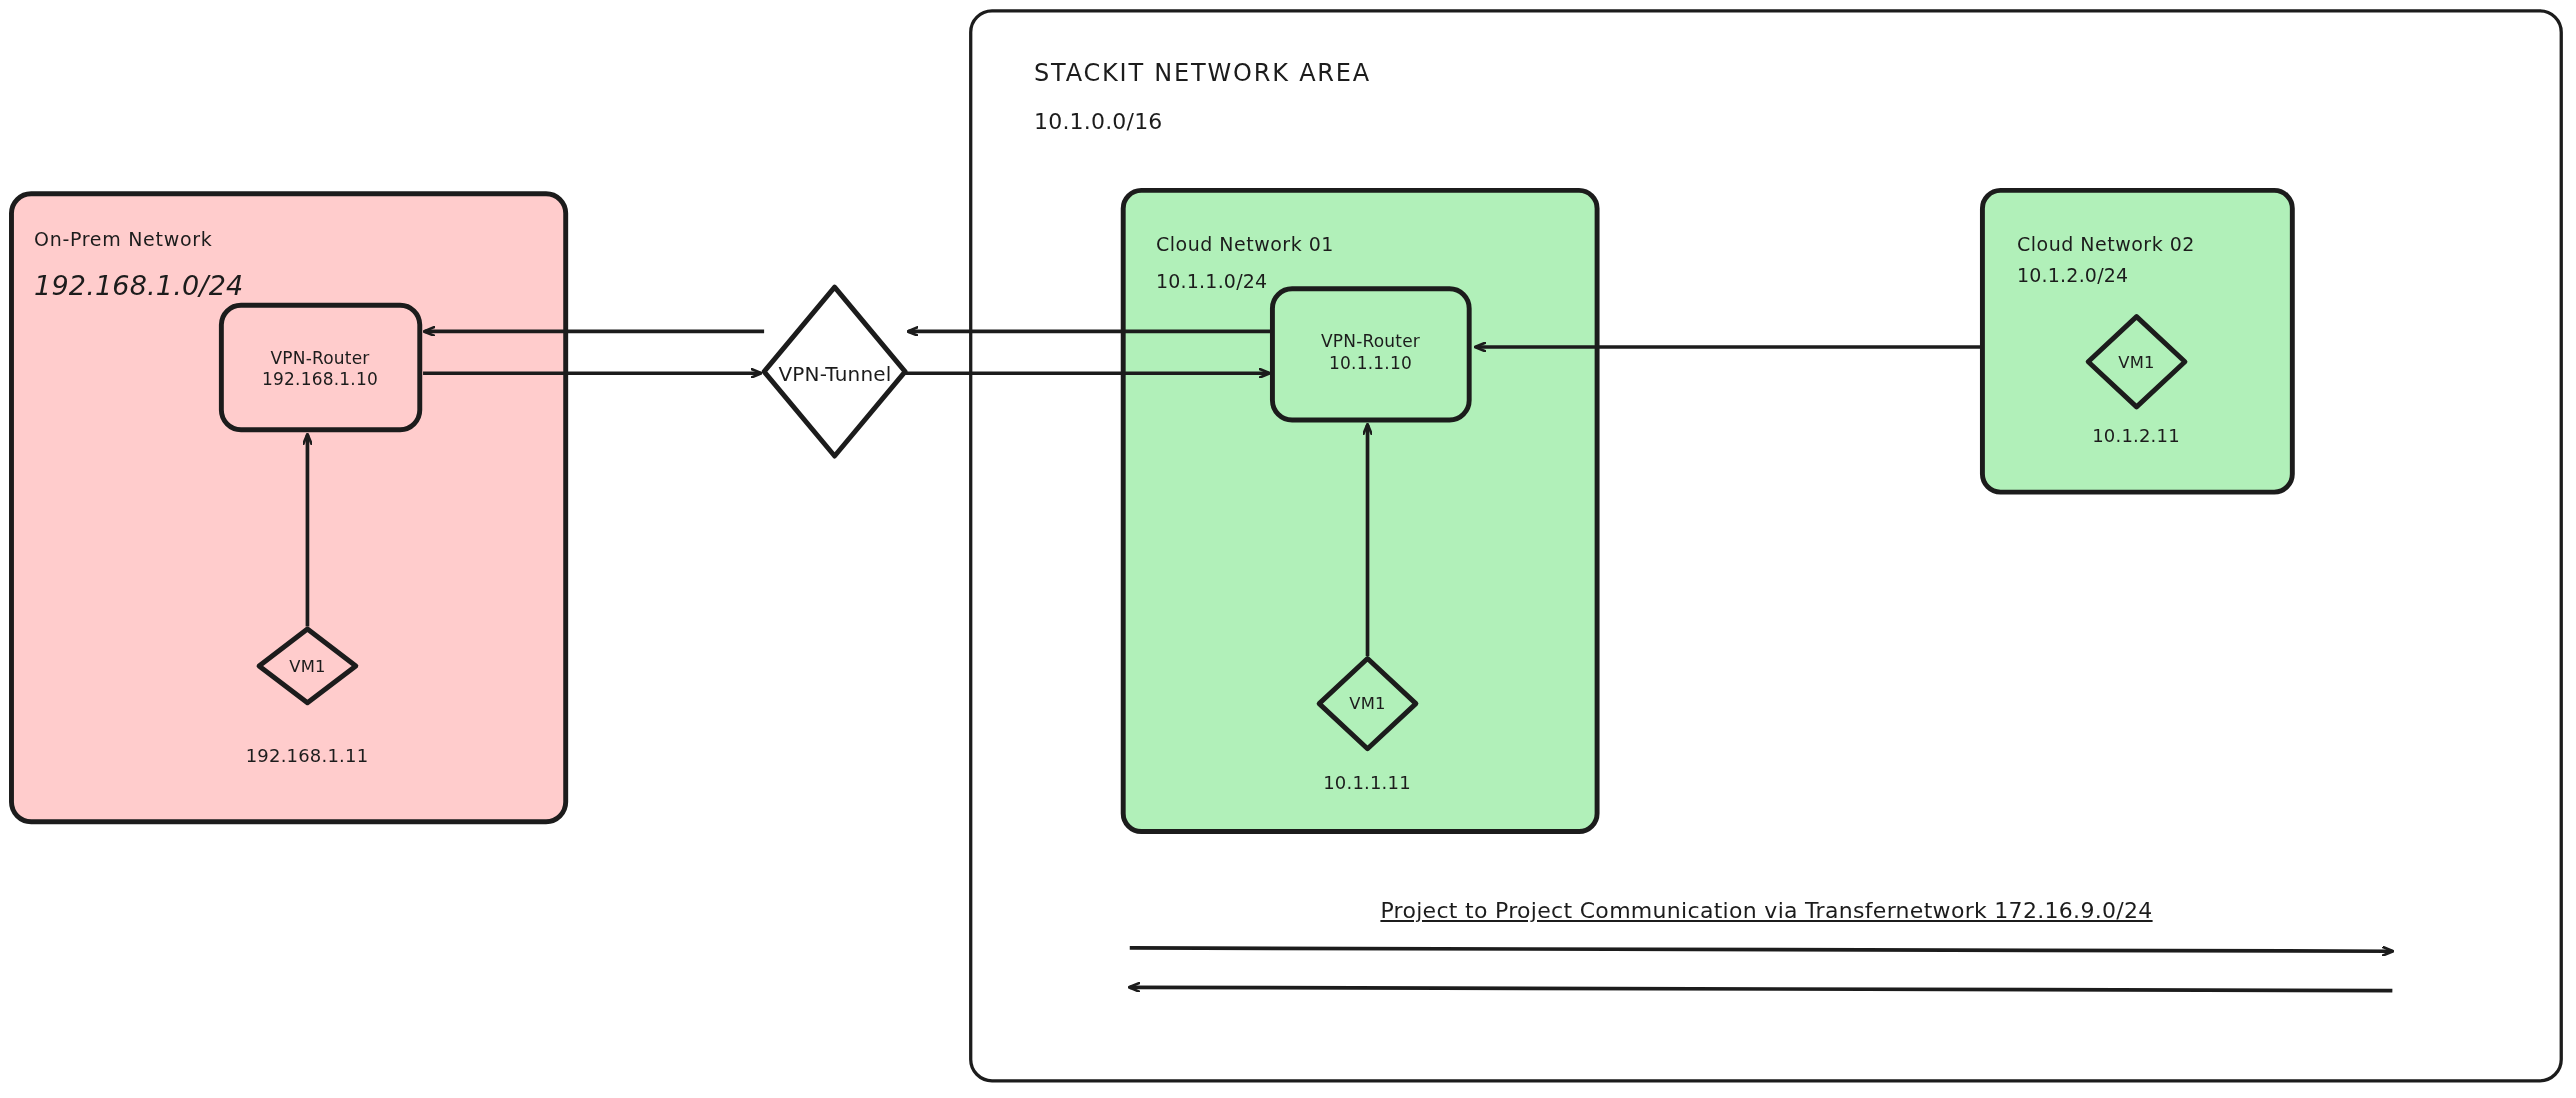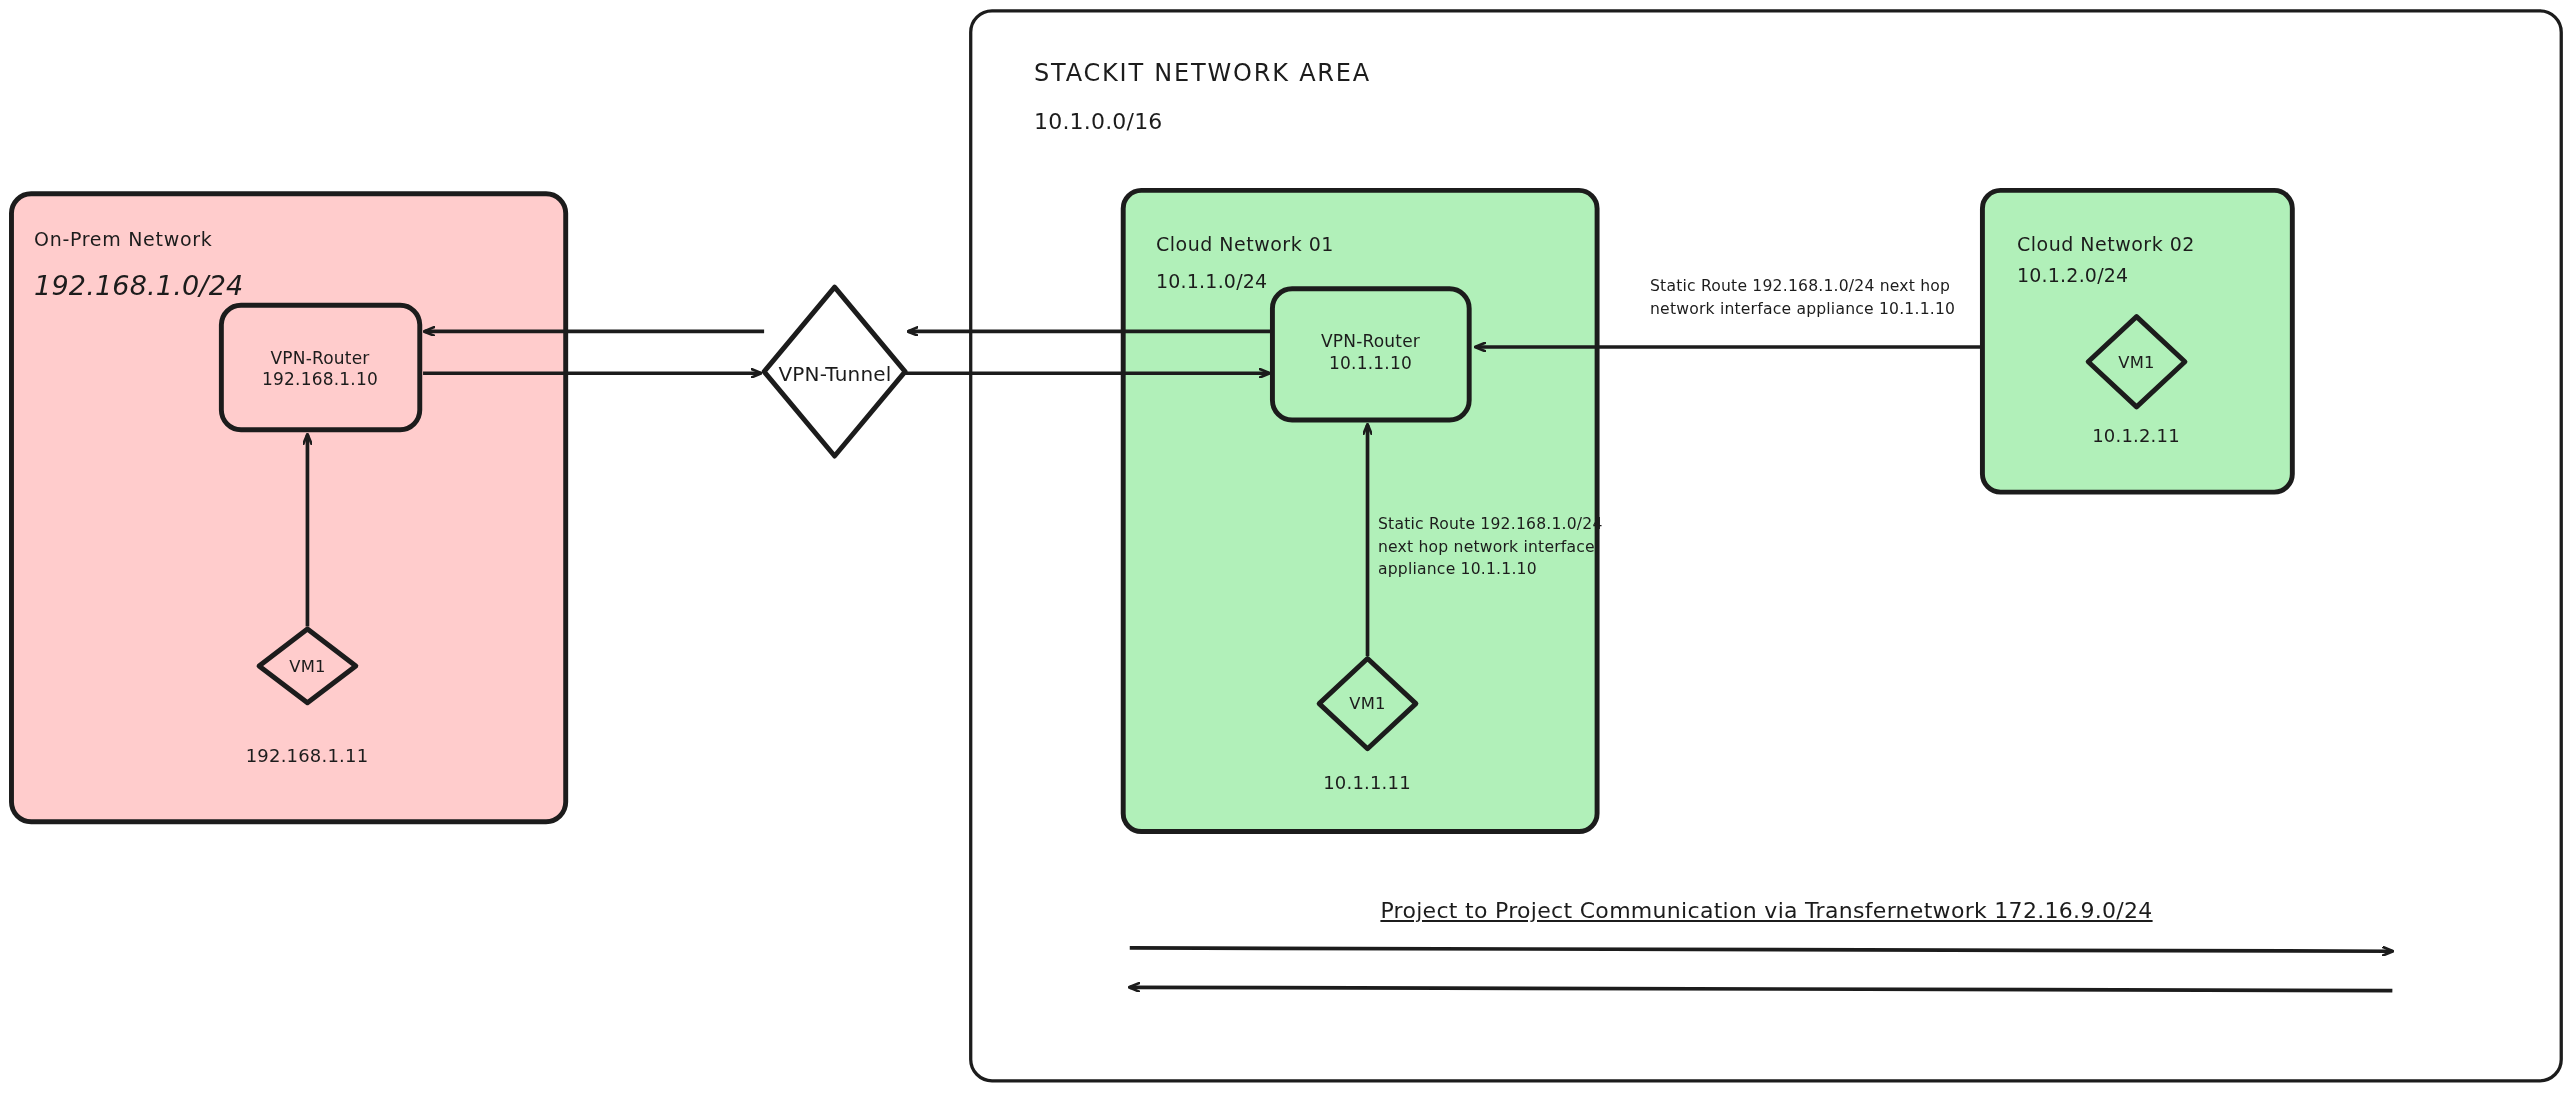--- a/index.html
+++ b/index.html
@@ -107,29 +107,24 @@
 
   <div class="lbl t-area-title" style="left:1034px; top:58px;">STACKIT NETWORK AREA</div>
   <div class="lbl t-area-cidr" style="left:1034px; top:108px;">10.1.0.0/16</div>
 
   <div class="lbl t-net-title" style="left:1156px; top:233px;">Cloud Network 01</div>
   <div class="lbl t-net-cidr" style="left:1156px; top:270px;">10.1.1.0/24</div>
 
   <div class="lbl t-node" style="left:1272px; top:331px; width:197px;">VPN-Router</div>
   <div class="lbl t-node" style="left:1272px; top:353px; width:197px;">10.1.1.10</div>
 
-  <div class="lbl t-route" style="left:1378px; top:513px;">Static Route 192.168.1.0/24
-next hop network interface
-appliance 10.1.1.10</div>
 
   <div class="lbl t-node-sm" style="left:1319px; top:694px; width:97px;">VM1</div>
   <div class="lbl t-ip" style="left:1277px; top:772px; width:180px; text-align:center;">10.1.1.11</div>
 
-  <div class="lbl t-route" style="left:1650px; top:275px;">Static Route 192.168.1.0/24 next hop
-network interface appliance 10.1.1.10</div>
 
   <div class="lbl t-net-title" style="left:2017px; top:233px;">Cloud Network 02</div>
   <div class="lbl t-net-cidr" style="left:2017px; top:264px;">10.1.2.0/24</div>
 
   <div class="lbl t-node-sm" style="left:2088px; top:353px; width:97px;">VM1</div>
   <div class="lbl t-ip" style="left:2046px; top:425px; width:180px; text-align:center;">10.1.2.11</div>
 
   <div class="lbl t-bottom" style="left:971px; top:897px; width:1591px; text-align:center;text-decoration:underline;">Project to Project Communication via Transfernetwork 172.16.9.0/24</div>
 
 </div>

